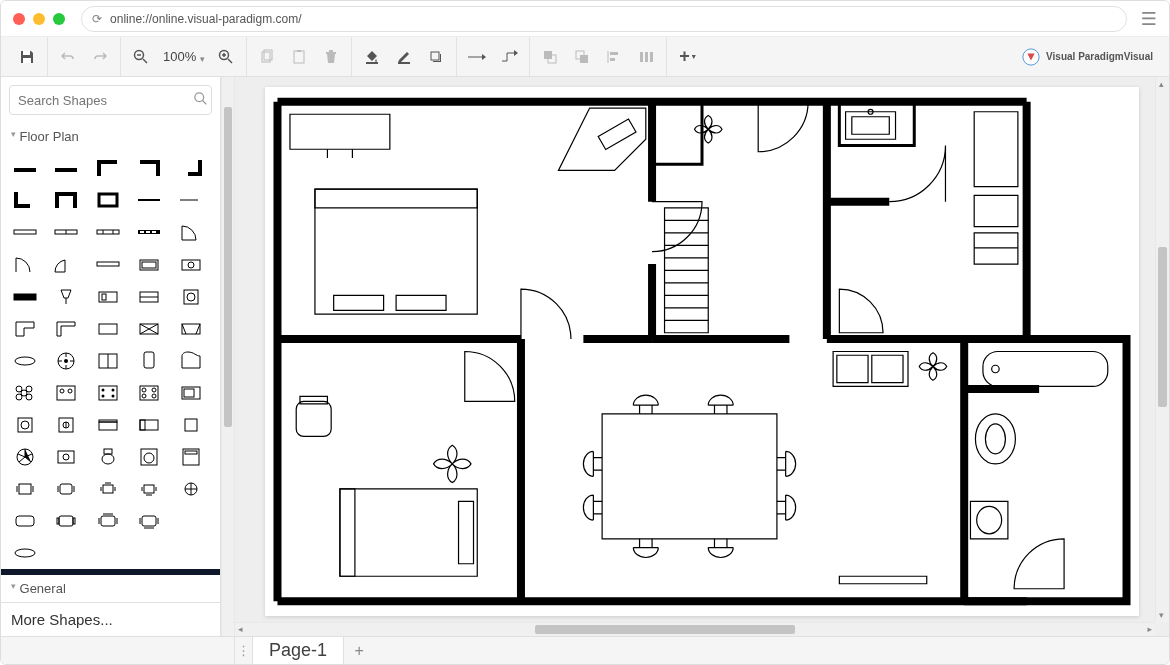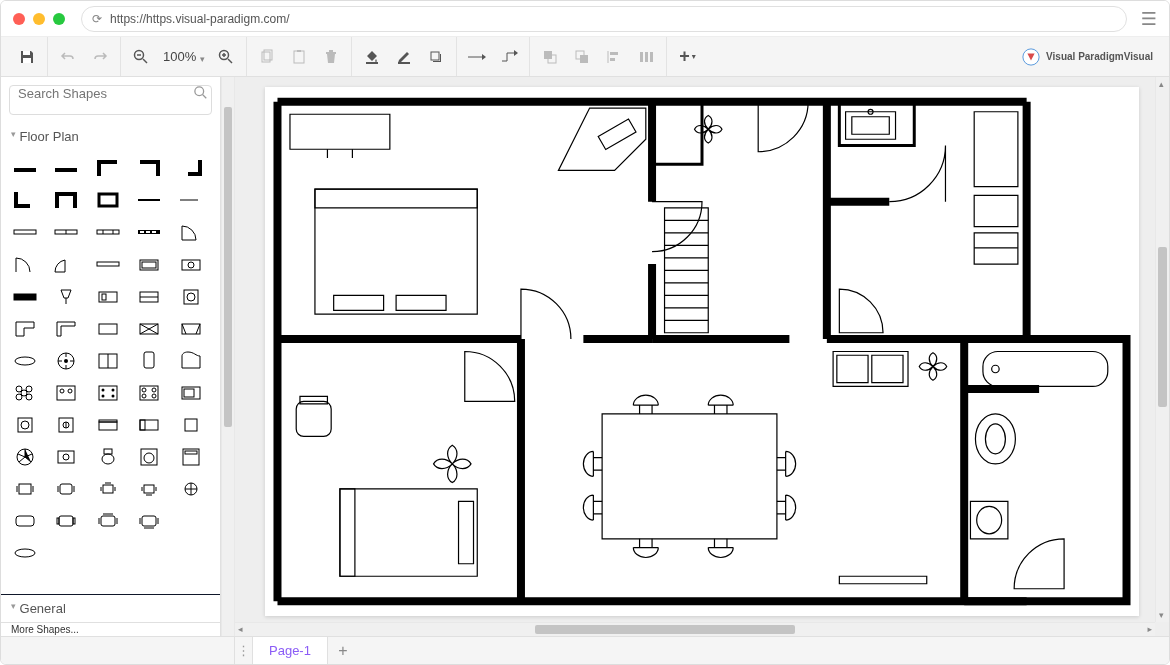--- a/index.html
+++ b/index.html
@@ -22,71 +22,71 @@
 .tb-btn { width: 28px; height: 28px; display: flex; align-items: center; justify-content: center; color: #555; cursor: pointer; border-radius: 2px; }
 .tb-btn.disabled { color: #bbb; cursor: default; }
 .zoom-text { font-size: 13px; color: #444; padding: 0 4px; display: flex; align-items: flex-end; }
 .logo { margin-left: auto; display: flex; align-items: center; gap: 6px; font-size: 10px; color: #555; font-weight: bold; line-height: 1; padding-right: 10px; }
 .logo-icon { width: 18px; height: 18px; }
 .logo-text { display: flex; flex-direction: row; }
 
 
 .main { display: flex; height: calc(100% - 76px - 28px); }
 .sidebar { width: 220px; background: #fff; border-right: 1px solid #e0e0e0; display: flex; flex-direction: column; }
-.search-box { margin: 8px; height: 30px; border: 1px solid #ddd; border-radius: 4px; display: flex; align-items: flex-start; padding: 0 8px; }
+.search-box { margin: 8px; height: 30px; border: 1px solid #ddd; border-radius: 4px; display: flex; align-items: center; padding: 0 8px; }
 .search-box input { border: none; outline: none; flex: 1; font-size: 13px; background: transparent; }
 .search-box .sicon { color: #999; }
 
 .palette-header { padding: 6px 10px; font-size: 13px; color: #555; cursor: pointer; display: flex; gap: 4px; }
 .palette-header::before { content: "▾"; font-size: 9px; color: #999; }
 .palette-body { flex: 1; overflow-y: auto; padding: 6px 10px; }
 .shape-grid { display: grid; grid-template-columns: repeat(5, 1fr); gap: 8px; }
 .shape-cell { width: 28px; height: 24px; display: flex; align-items: center; justify-content: center; cursor: grab; }
 .shape-cell svg { width: 26px; height: 20px; }
 
-.palette-footer { border-top: 1px solid #e0e0e0; padding: 1px 10px; font-size: 10px; color: #333; cursor: pointer; }
+.palette-footer { border-top: 1px solid #e0e0e0; padding: 8px 10px; font-size: 15px; color: #333; cursor: pointer; }
 
 .scrollbar-mock { width: 14px; background: #f0f0f0; position: relative; border-left: 1px solid #e8e8e8; border-right: 1px solid #e8e8e8;}
 .scrollbar-thumb { position: absolute; left: 2px; right: 2px; background: #c4c4c4; border-radius: 2px; }
 
 
 .canvas-wrap { flex: 1; display: flex; }
 .canvas-scroll-area { flex: 1; position: relative; overflow: hidden; background: #eee; }
 .canvas-page { position: absolute; top: 10px; left: 30px; right: 30px; bottom: 20px; background: #fff; box-shadow: 0 1px 4px rgba(0,0,0,0.15); }
 .horiz-scroll { height: 14px; background: #f0f0f0; position: absolute; bottom: 0; left: 0; right: 14px; border-top: 1px solid #e8e8e8; }
 .horiz-thumb { position: absolute; top: 2px; bottom: 2px; background: #c4c4c4; border-radius: 2px; }
 .vert-scroll { width: 14px; background: #f0f0f0; position: absolute; right: 0; top: 0; bottom: 14px; border-left: 1px solid #e8e8e8; }
 .vert-thumb { position: absolute; left: 2px; right: 2px; background: #c4c4c4; border-radius: 2px; }
 .scroll-arrow { position: absolute; font-size: 9px; color: #888; }
 
 
 .page-tabs { height: 28px; background: #f5f5f5; border-top: 1px solid #e0e0e0; display: flex; align-items: stretch; }
 .page-tabs-spacer { width: 234px; border-right: 1px solid #e0e0e0; }
 .tab-drag { width: 18px; display:flex; align-items:center; justify-content:center; color:#999; border-right:1px solid #e0e0e0;}
-.page-tab { padding: 0 16px; display: flex; align-items: center; background: #fff; border-right: 1px solid #e0e0e0; color: #8b5cf6; font-size: 13px; }
+.page-tab { padding: 0 16px; display: flex; align-items: center; background: #fff; border-right: 1px solid #e0e0e0; color: #404040; font-size: 18px; }
 .page-add { width: 30px; display: flex; align-items: center; justify-content: center; color: #888; font-size: 16px; cursor: pointer; }
 
 
 .floorplan { width: 100%; height: 100%; }
 .floorplan * { stroke:#000; fill:none; stroke-width:1.2; vector-effect: non-scaling-stroke;}
 .wall { stroke-width: 8; }
 .wall-thin { stroke-width: 3;}
 </style>
 </head>
 <body>
 
 <div class="browser-bar">
   <div class="traffic-lights">
     <div class="traffic-light tl-red"></div>
     <div class="traffic-light tl-yellow"></div>
     <div class="traffic-light tl-green"></div>
   </div>
   <div class="url-bar">
     <span class="reload-icon">⟳</span>
-    <span>https://https.visual-paradigm.com/</span>
+    <span>online://online.visual-paradigm.com/</span>
   </div>
   <div class="menu-icon">☰</div>
 </div>
 
 <div class="toolbar">
   <div class="tb-group">
     <div class="tb-btn">
         <svg width="16" height="16" viewBox="0 0 16 16">
           <path fill="#555" d="M2 2h10l2 2v10H2z"></path>
           <rect x="4" y="2" width="7" height="4" fill="#fff"></rect>
@@ -607,21 +607,21 @@
           </div>
         <div class="shape-cell"></div>
 
         <div class="shape-cell">
             <svg>
               <ellipse cx="13" cy="11" rx="10" ry="4" stroke="#000" fill="none"></ellipse>
             </svg>
           </div>
       </div>
     </div>
-    <div class="palette-header" style="border-top:1px solid #0f172a">
+    <div class="palette-header" style="border-top:6px solid #0f172a">
       <span>General</span>
     </div>
     <div class="palette-footer">
       <span>More Shapes...</span>
     </div>
   </div>
 
   <div class="scrollbar-mock">
     <div class="scrollbar-thumb" style="top:30px;height:320px"></div>
   </div>

